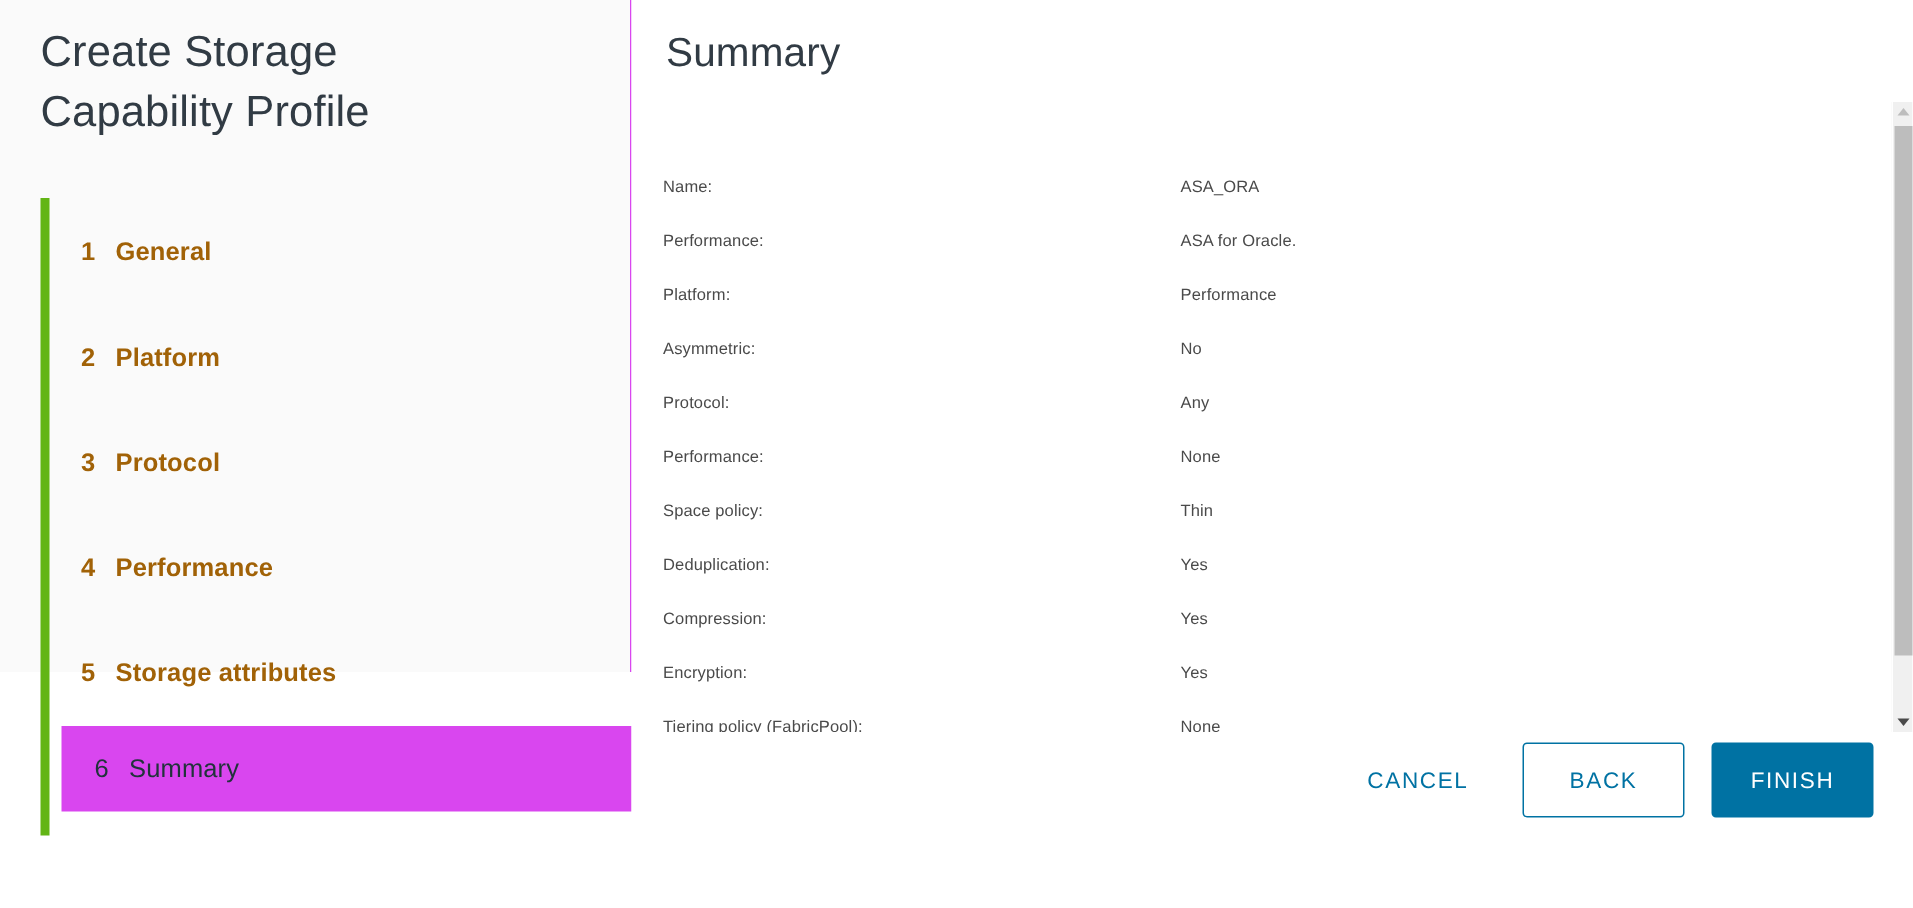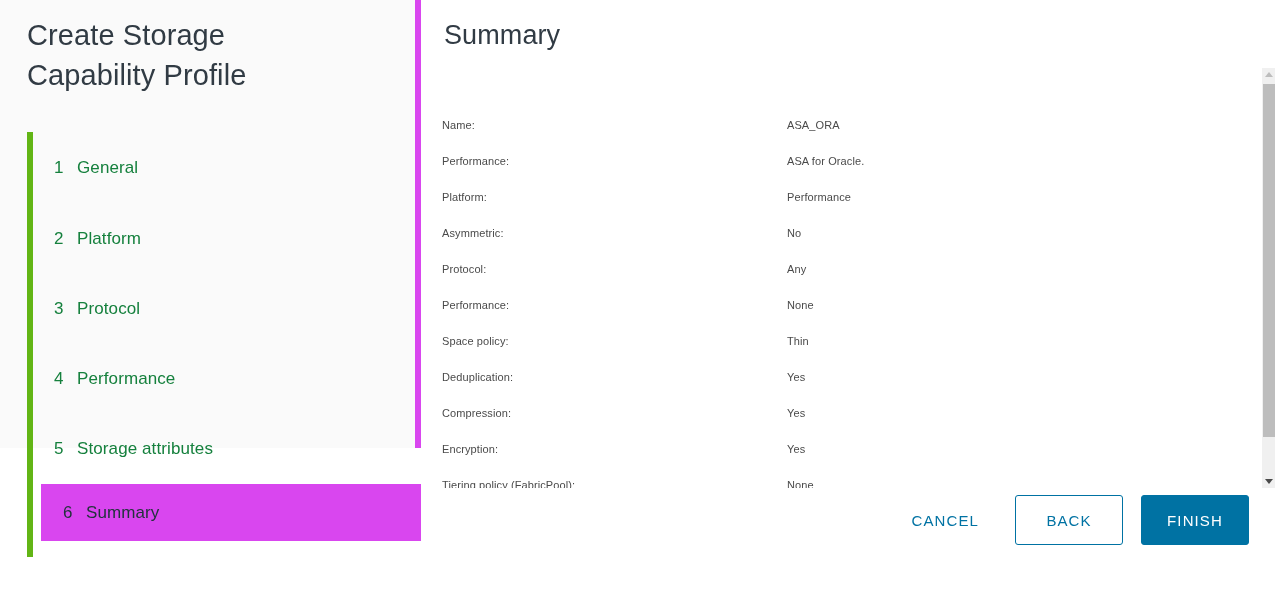--- a/index.html
+++ b/index.html
@@ -22,21 +22,21 @@
     display: flex;
     background: #ffffff;
   }
 
   
   .wizard-nav {
     position: relative;
     width: 421px;
     height: 448px;
     background: #fafafa;
-    border-right: 6px solid #d946ef;
+    border-right: 1px solid #d946ef;
     box-sizing: border-box;
     flex: 0 0 421px;
   }
 
   .wizard-title {
     position: absolute;
     left: 27px;
     top: 15px;
     width: 330px;
     font-size: 29px;
@@ -63,22 +63,22 @@
     align-items: center;
     box-sizing: border-box;
     padding-left: 27px;
     margin-left: -6px;
     padding-right: 10px;
   }
   .step.s0 { height: 72px; }
 
   .step-text {
     font-size: 17px;
-    font-weight: 400;
-    color: #15803d;
+    font-weight: 700;
+    color: #a16207;
     white-space: nowrap;
     letter-spacing: 0.1px;
   }
   .step-num {
     display: inline-block;
     min-width: 13px;
     margin-right: 10px;
   }
 
   .step.active {

